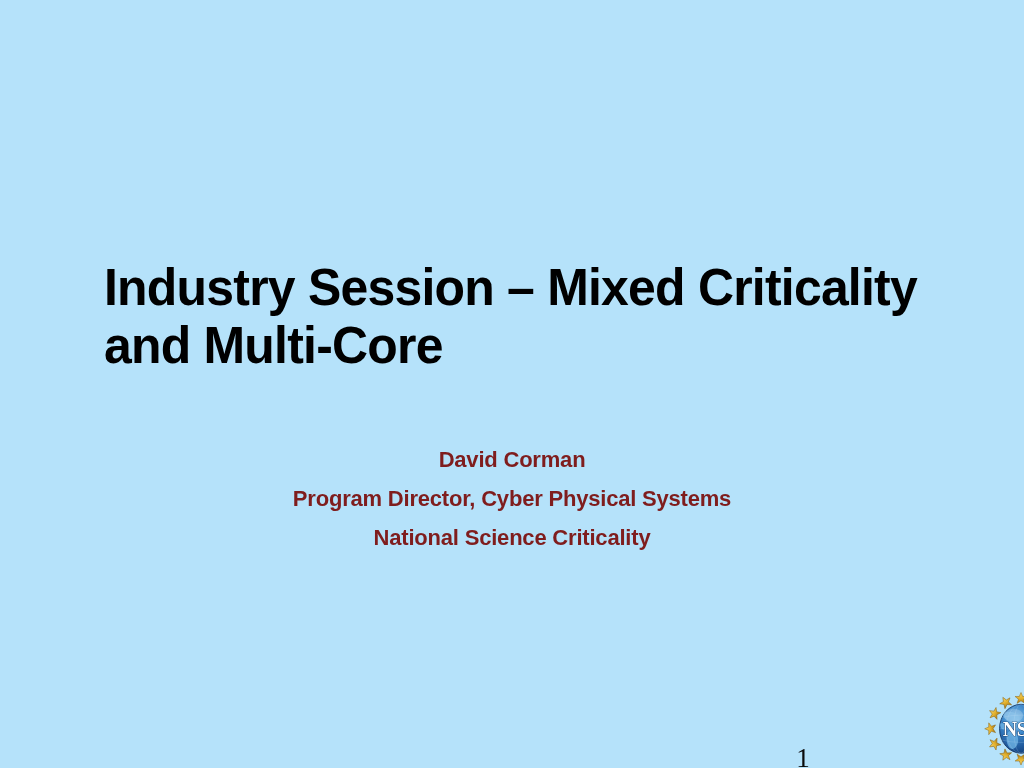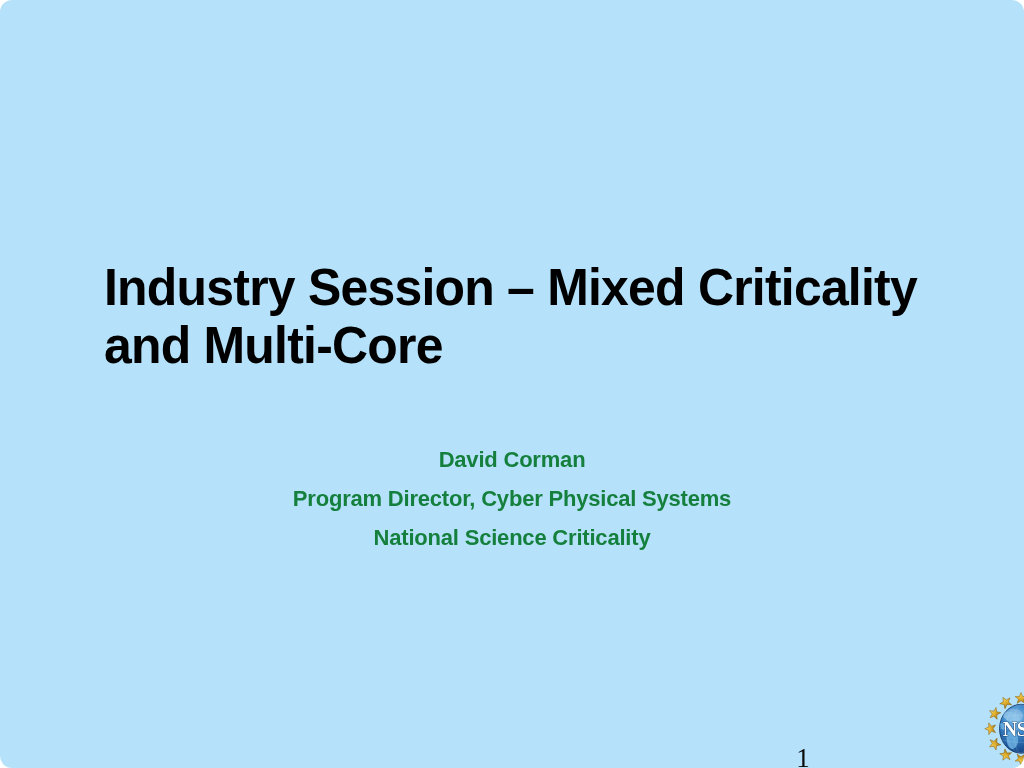--- a/index.html
+++ b/index.html
@@ -53,21 +53,21 @@
     text-align: center;
   }
   .subtitle-line {
     margin: 0;
     padding: 0;
     font-family: "Liberation Sans", sans-serif;
     font-size: 22px;
     font-weight: bold;
     line-height: 39px;
     letter-spacing: -0.2px;
-    color: #15803d;
+    color: #7f1d1d;
     white-space: nowrap;
   }
 
   
   #page-number {
     position: absolute;
     left: 760px;
     top: 744px;
     width: 86px;
     text-align: center;
@@ -88,21 +88,21 @@
   }
   #nsf-logo svg {
     display: block;
     width: 74px;
     height: 77px;
   }
 </style>
 </head>
 <body>
 
-<div id="slide" style="background: rgb(181, 226, 250); border-radius: 12px;">
+<div id="slide" style="background: rgb(181, 226, 250);">
 
   <div id="title-block">
     <h1 id="slide-title">Industry Session – Mixed Criticality and Multi-Core</h1>
   </div>
 
   <div id="subtitle-block">
     <p class="subtitle-line">David Corman</p>
     <p class="subtitle-line">Program Director, Cyber Physical Systems</p>
     <p class="subtitle-line">National Science Criticality</p>
   </div>

